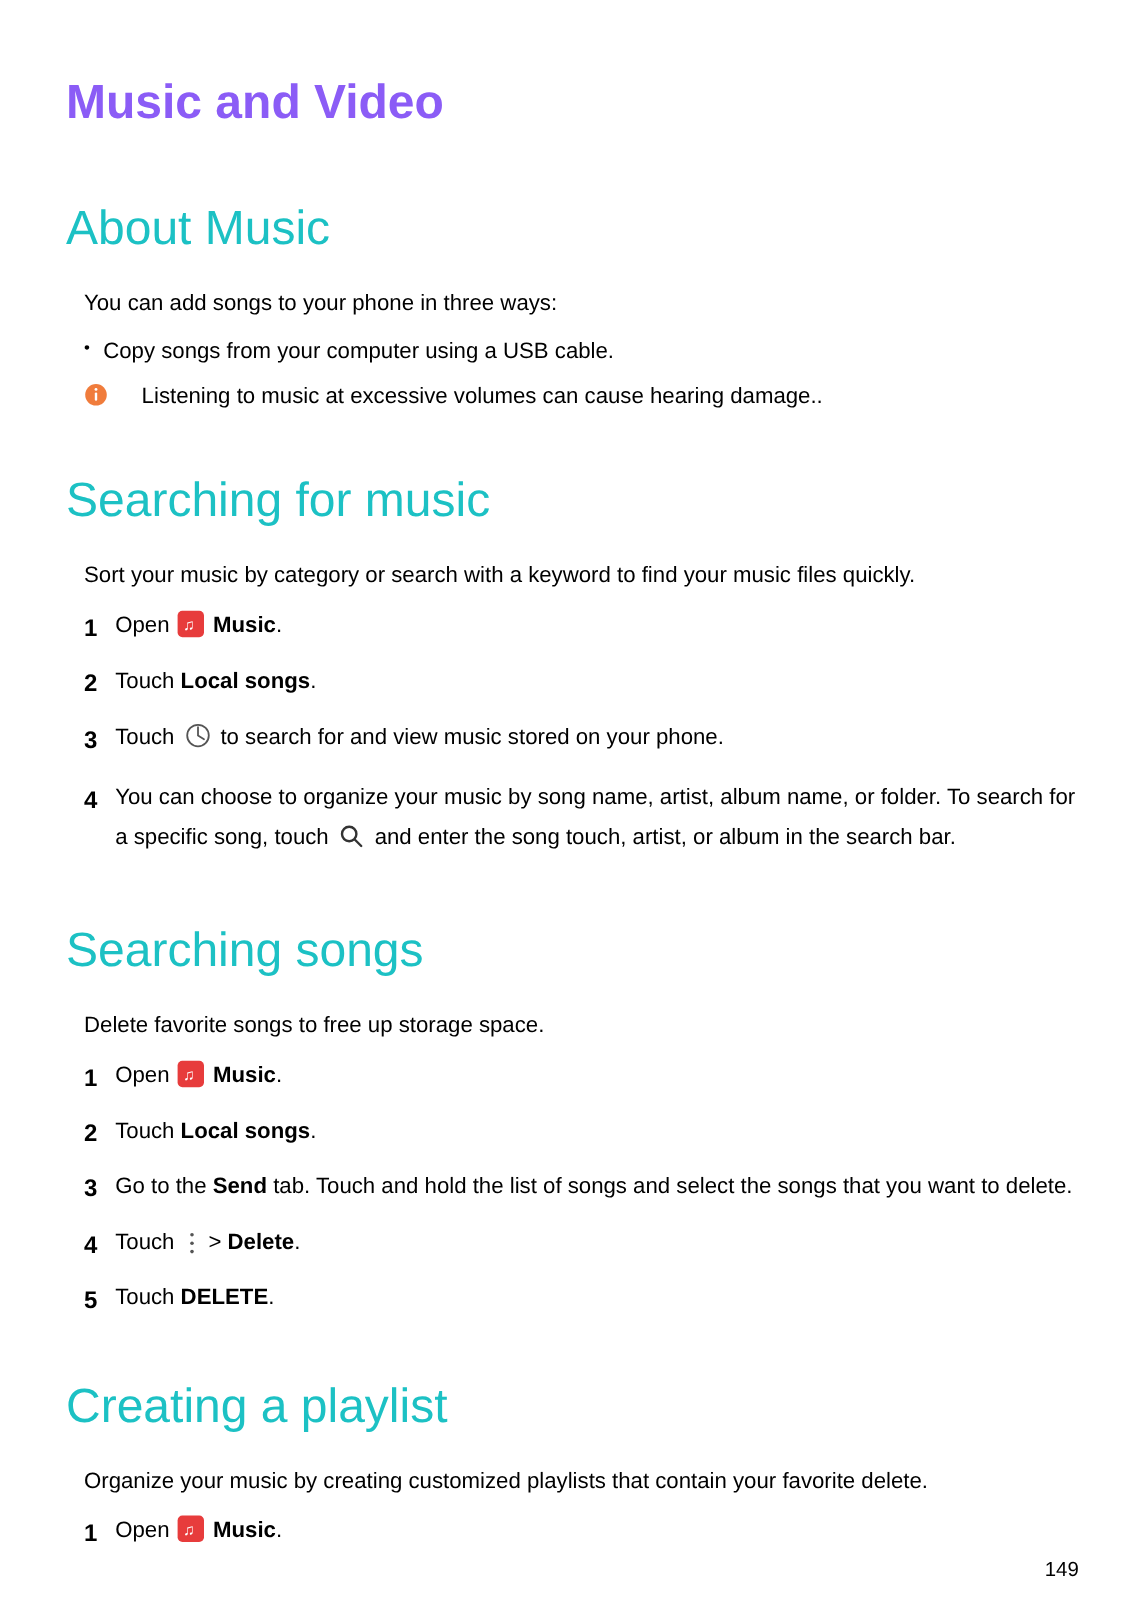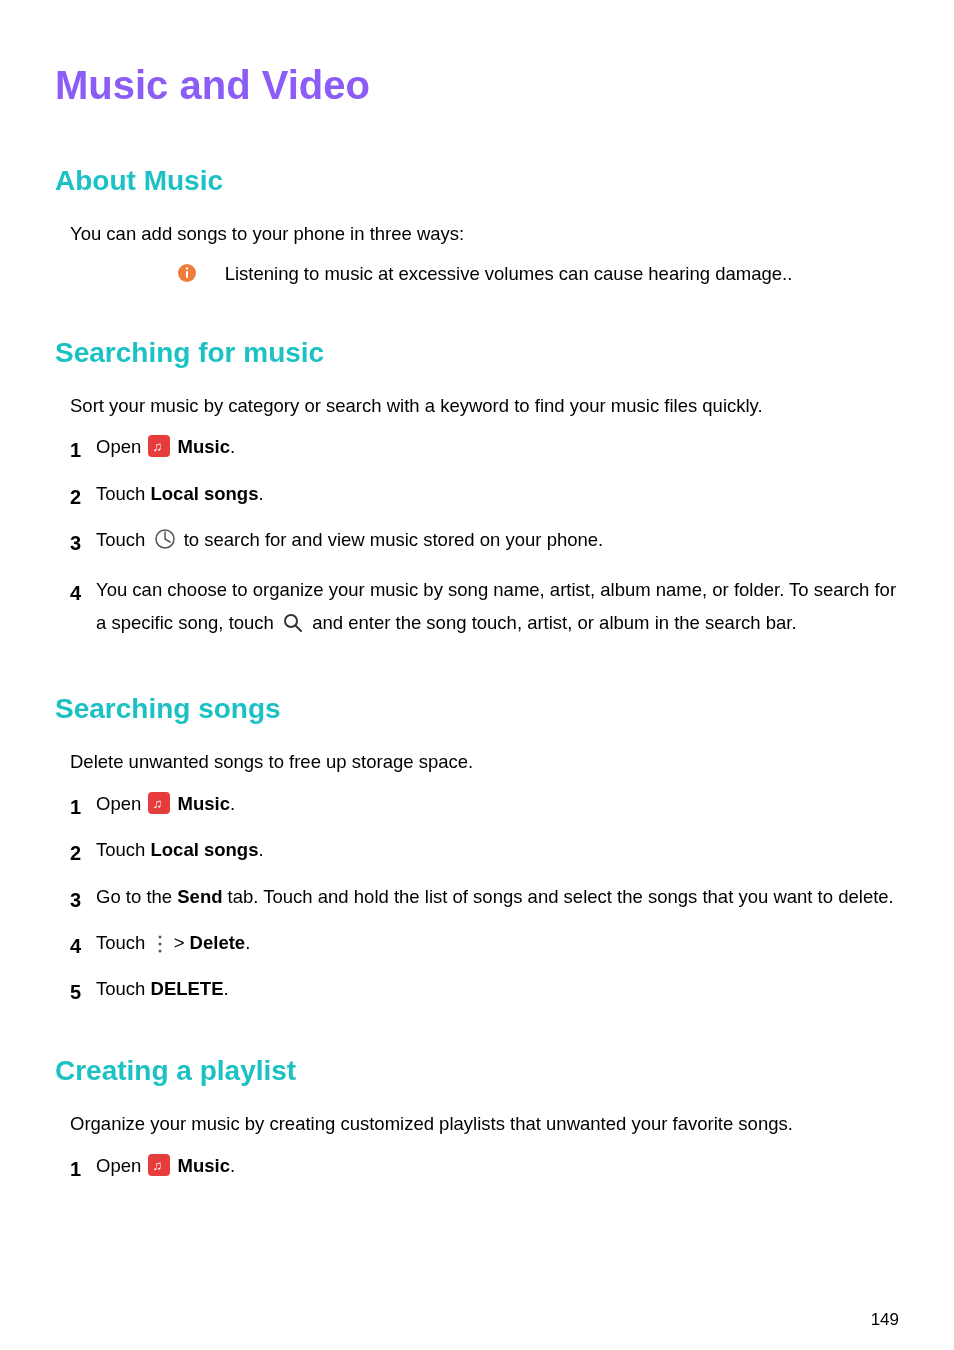--- a/index.html
+++ b/index.html
@@ -19,22 +19,22 @@
       position: relative;
     }
     h1 {
       color: #8b5cf6;
       font-size: 40px;
       font-weight: bold;
       margin-bottom: 45px;
     }
     h2 {
       color: #1cc1c4;
-      font-size: 28px;
-      font-weight: bold;
+      font-size: 40px;
+      font-weight: normal;
       margin-top: 44px;
       margin-bottom: 18px;
     }
     h2:first-of-type {
       margin-top: 0;
     }
     .intro {
       margin-bottom: 12px;
       margin-left: 15px;
     }
@@ -53,21 +53,20 @@
       left: 0;
       top: 1px;
       font-size: 14px;
     }
     .note {
       display: flex;
       align-items: flex-start;
       margin-top: 8px;
       margin-left: 15px;
       gap: 28px;
-      justify-content: center;
     }
     .info-icon {
       width: 20px;
       height: 20px;
       flex-shrink: 0;
       margin-top: 3px;
     }
     .info-icon svg {
       width: 100%;
       height: 100%;
@@ -125,33 +124,34 @@
       vertical-align: middle;
       margin: 0 6px;
       line-height: 1;
     }
     .more-icon svg { display: block; }
     .bold {
       font-weight: bold;
     }
     .page-number {
       position: absolute;
-      bottom: 18px;
+      bottom: 30px;
       right: 55px;
       font-size: 17px;
     }
   </style>
 </head>
 <body>
 
 <h1>Music and Video</h1>
 
 <h2>About Music</h2>
 <p class="intro">You can add songs to your phone in three ways:</p>
 <ul class="bullet-list">
+  <li>Copy songs from your computer using a USB cable.</li>
 </ul>
 <div class="note">
   <span class="info-icon">
     <svg viewBox="0 0 20 20">
         <circle cx="10" cy="10" r="9" fill="#f07c3c"></circle>
         <rect x="9" y="8" width="2" height="7" fill="#fff" rx="1"></rect>
         <circle cx="10" cy="5.5" r="1.2" fill="#fff"></circle>
       </svg>
   </span>
   <span>Listening to music at excessive volumes can cause hearing damage..</span>
@@ -175,21 +175,21 @@
   </li>
   <li>
     <span>You can choose to organize your music by song name, artist, album name, or folder. To search for a specific song, touch </span><span class="search-icon"><svg width="22" height="22" viewBox="0 0 22 22">
           <circle cx="9" cy="9" r="6" fill="none" stroke="#333" stroke-width="2"></circle>
           <line x1="14" y1="14" x2="19" y2="19" stroke="#333" stroke-width="2" stroke-linecap="round"></line>
         </svg></span><span> and enter the song touch, artist, or album in the search bar.</span>
   </li>
 </ol>
 
 <h2>Searching songs</h2>
-<p class="intro">Delete unwanted songs to free up storage space.</p>
+<p class="intro">Delete favorite songs to free up storage space.</p>
 <ol class="ordered-list">
   <li>
     <span>Open </span><span class="music-icon"></span>
     <span class="bold">Music</span><span>.</span>
   </li>
   <li>
     <span>Touch </span><span class="bold">Local songs</span><span>.</span>
   </li>
   <li>
     <span>Go to the </span><span class="bold">Send</span><span> tab. Touch and hold the list of songs and select the songs that you want to delete.</span>
@@ -200,21 +200,21 @@
           <circle cx="3" cy="10" r="1.5" fill="#555"></circle>
           <circle cx="3" cy="17" r="1.5" fill="#555"></circle>
         </svg></span><span> &gt; </span><span class="bold">Delete</span><span>.</span>
   </li>
   <li>
     <span>Touch </span><span class="bold">DELETE</span><span>.</span>
   </li>
 </ol>
 
 <h2>Creating a playlist</h2>
-<p class="intro">Organize your music by creating customized playlists that unwanted your favorite songs.</p>
+<p class="intro">Organize your music by creating customized playlists that contain your favorite delete.</p>
 <ol class="ordered-list">
   <li>
     <span>Open </span><span class="music-icon"></span>
     <span class="bold">Music</span><span>.</span>
   </li>
 
 </ol>
 
 <div class="page-number">149</div>
 

